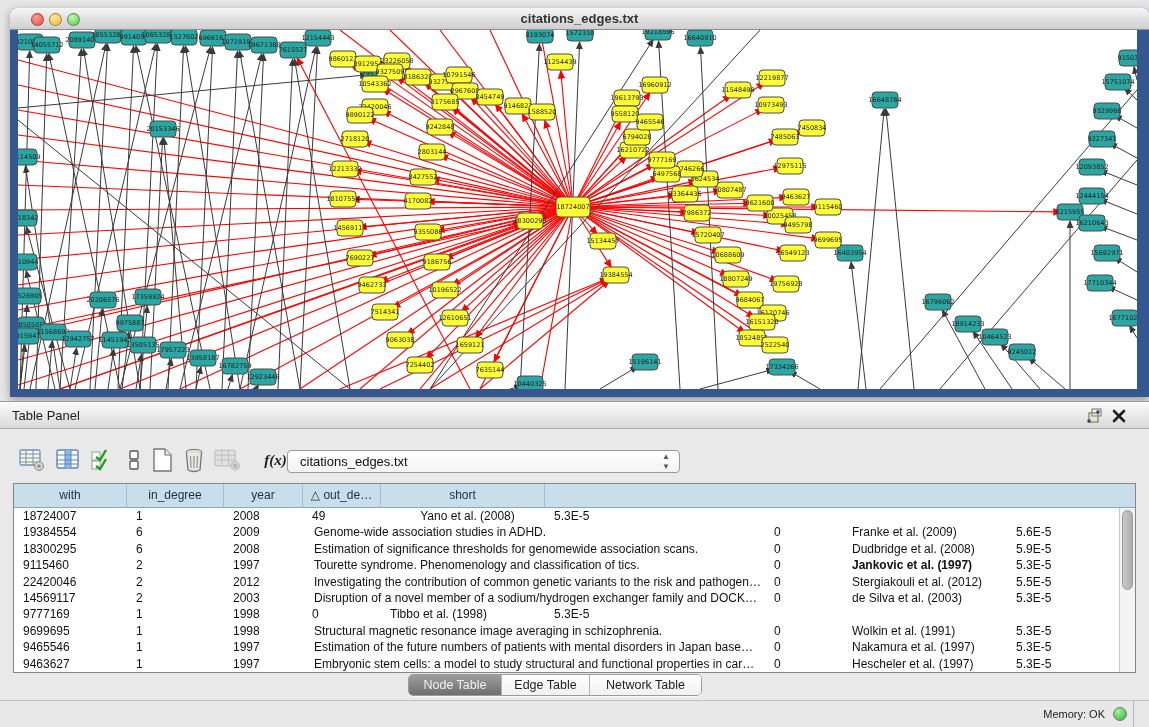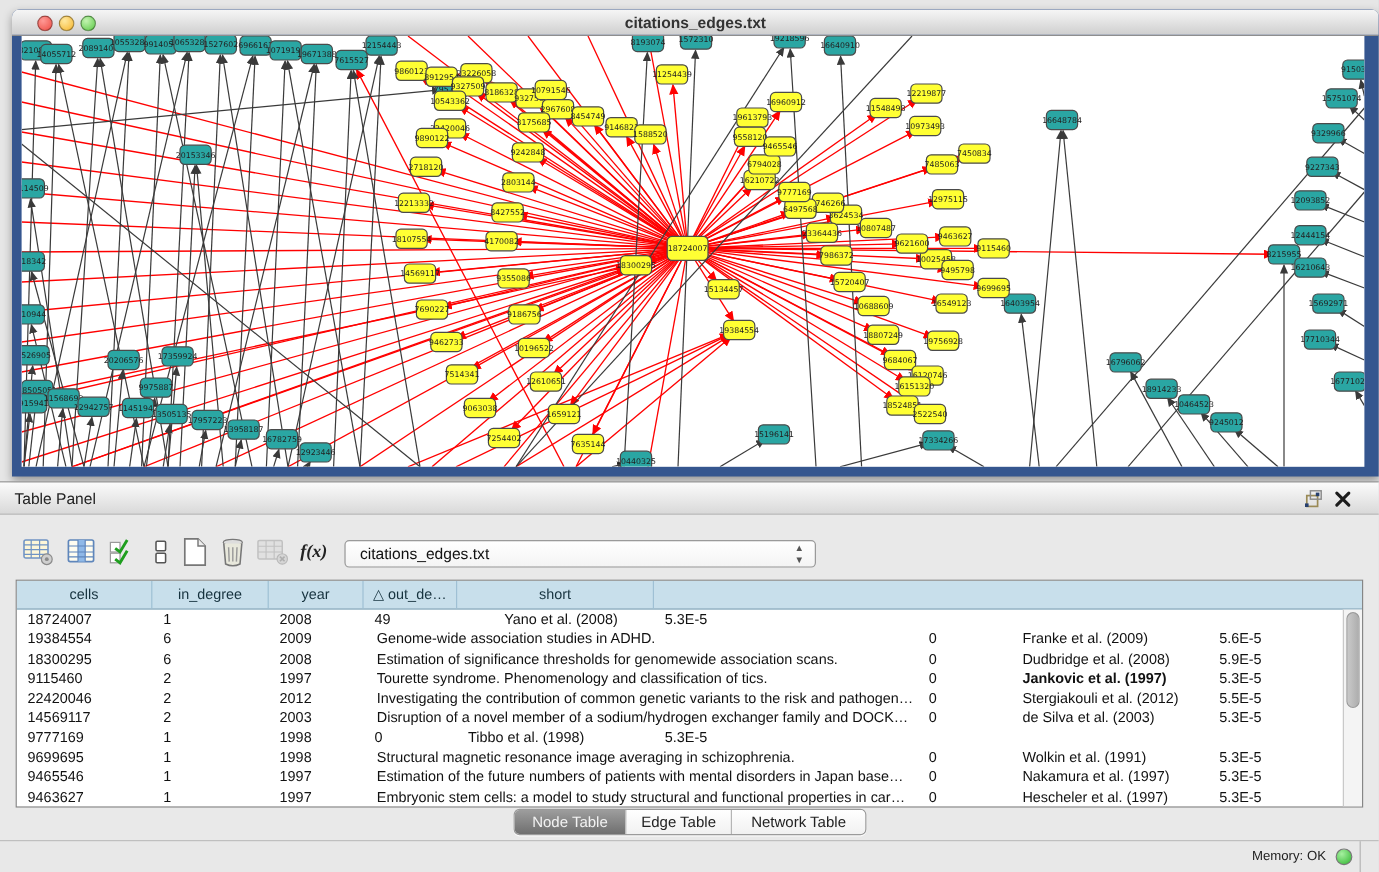--- a/index.html
+++ b/index.html
@@ -51,21 +51,21 @@
   #tbody { position:absolute; left:0; top:24px; right:16px; bottom:0; overflow:hidden; }
   .tr { display:flex; height:16.4px; }
   .td { font-size:12px; color:#111; line-height:16.4px; padding-left:9px;
     white-space:nowrap; overflow:hidden; }
   #tbl-scrollbar { position:absolute; right:0; top:24px; width:16px; bottom:0;
     background:#f4f4f4; border-left:1px solid #c9c9c9; }
   #tbl-thumb { position:absolute; left:2px; top:2px; width:11px; height:80px;
     background:linear-gradient(90deg,#c9c9c9,#aeaeae); border-radius:6px; border:1px solid #9a9a9a; }
 
   
-  #tab-bar { position:absolute; left:428px; top:674px; height:22px; display:flex;
+  #tab-bar { position:absolute; left:408px; top:674px; height:22px; display:flex;
     border:1px solid #9b9b9b; border-radius:5px; overflow:hidden;
     background:#fff; box-shadow:0 1px 0 rgba(255,255,255,.7); }
   .seg-tab { font-size:12.5px; line-height:20px; text-align:center; color:#222;
     background:linear-gradient(#ffffff,#f1f1f1); }
   .seg-tab.sel { background:linear-gradient(#9d9d9d,#6f6f6f); color:#f3f3f3; }
   .seg-tab + .seg-tab { border-left:1px solid #b5b5b5; }
 
   
   #status-bar { position:absolute; left:0; top:700px; width:1149px; height:27px;
     background:#e8e8e8; border-top:1px solid #bfbfbf; }
@@ -862,30 +862,30 @@
   </svg>
 </span>
 <span class="tool-btn" style="left:214px">
   <svg width="28" height="24" viewBox="0 0 28 24" opacity="0.5">
     <rect x="1" y="2" width="21" height="16" rx="1.5" fill="#d9d9d9" stroke="#9a9a9a" stroke-width="1.3"></rect>
     <path d="M1 7 H22 M1 12 H22 M8 2 V18 M15 2 V18" stroke="#9a9a9a"></path>
     <circle cx="22" cy="18" r="4.5" fill="#c4c4c4" stroke="#8a8a8a"></circle>
     <path d="M20 16 L24 20 M24 16 L20 20" stroke="#777" stroke-width="1.4"></path>
   </svg>
 </span>
-<span class="tool-btn" style="left:248px;font-size:15px;font-family:'Liberation Serif',serif;font-style:italic;font-weight:bold;color:#222">f(x)</span>
+<span class="tool-btn" style="left:262px;font-size:15px;font-family:'Liberation Serif',serif;font-style:italic;font-weight:bold;color:#222">f(x)</span>
 
 <div id="dd-source">
   <span>citations_edges.txt</span>
   <span id="dd-arrows">▲<br>▼</span>
 </div>
 
 <div id="data-table">
   <div id="thead">
-      <div class="th" style="width: 113px;">cells</div>
+      <div class="th" style="width: 113px;">with</div>
       <div class="th" style="width: 97px;">in_degree</div>
       <div class="th" style="width: 79px;">year</div>
       <div class="th" style="width: 78px;">△ out_de…</div>
       <div class="th" style="width: 164px;">short</div>
       <div class="th" style="width: 98px; margin-top: 37px;">pagerank</div>
     </div>
   <div id="tbody">
       <div class="tr">
         <div class="td" style="width: 113px;">18724007</div>
         <div class="td" style="width: 97px;">1</div>

